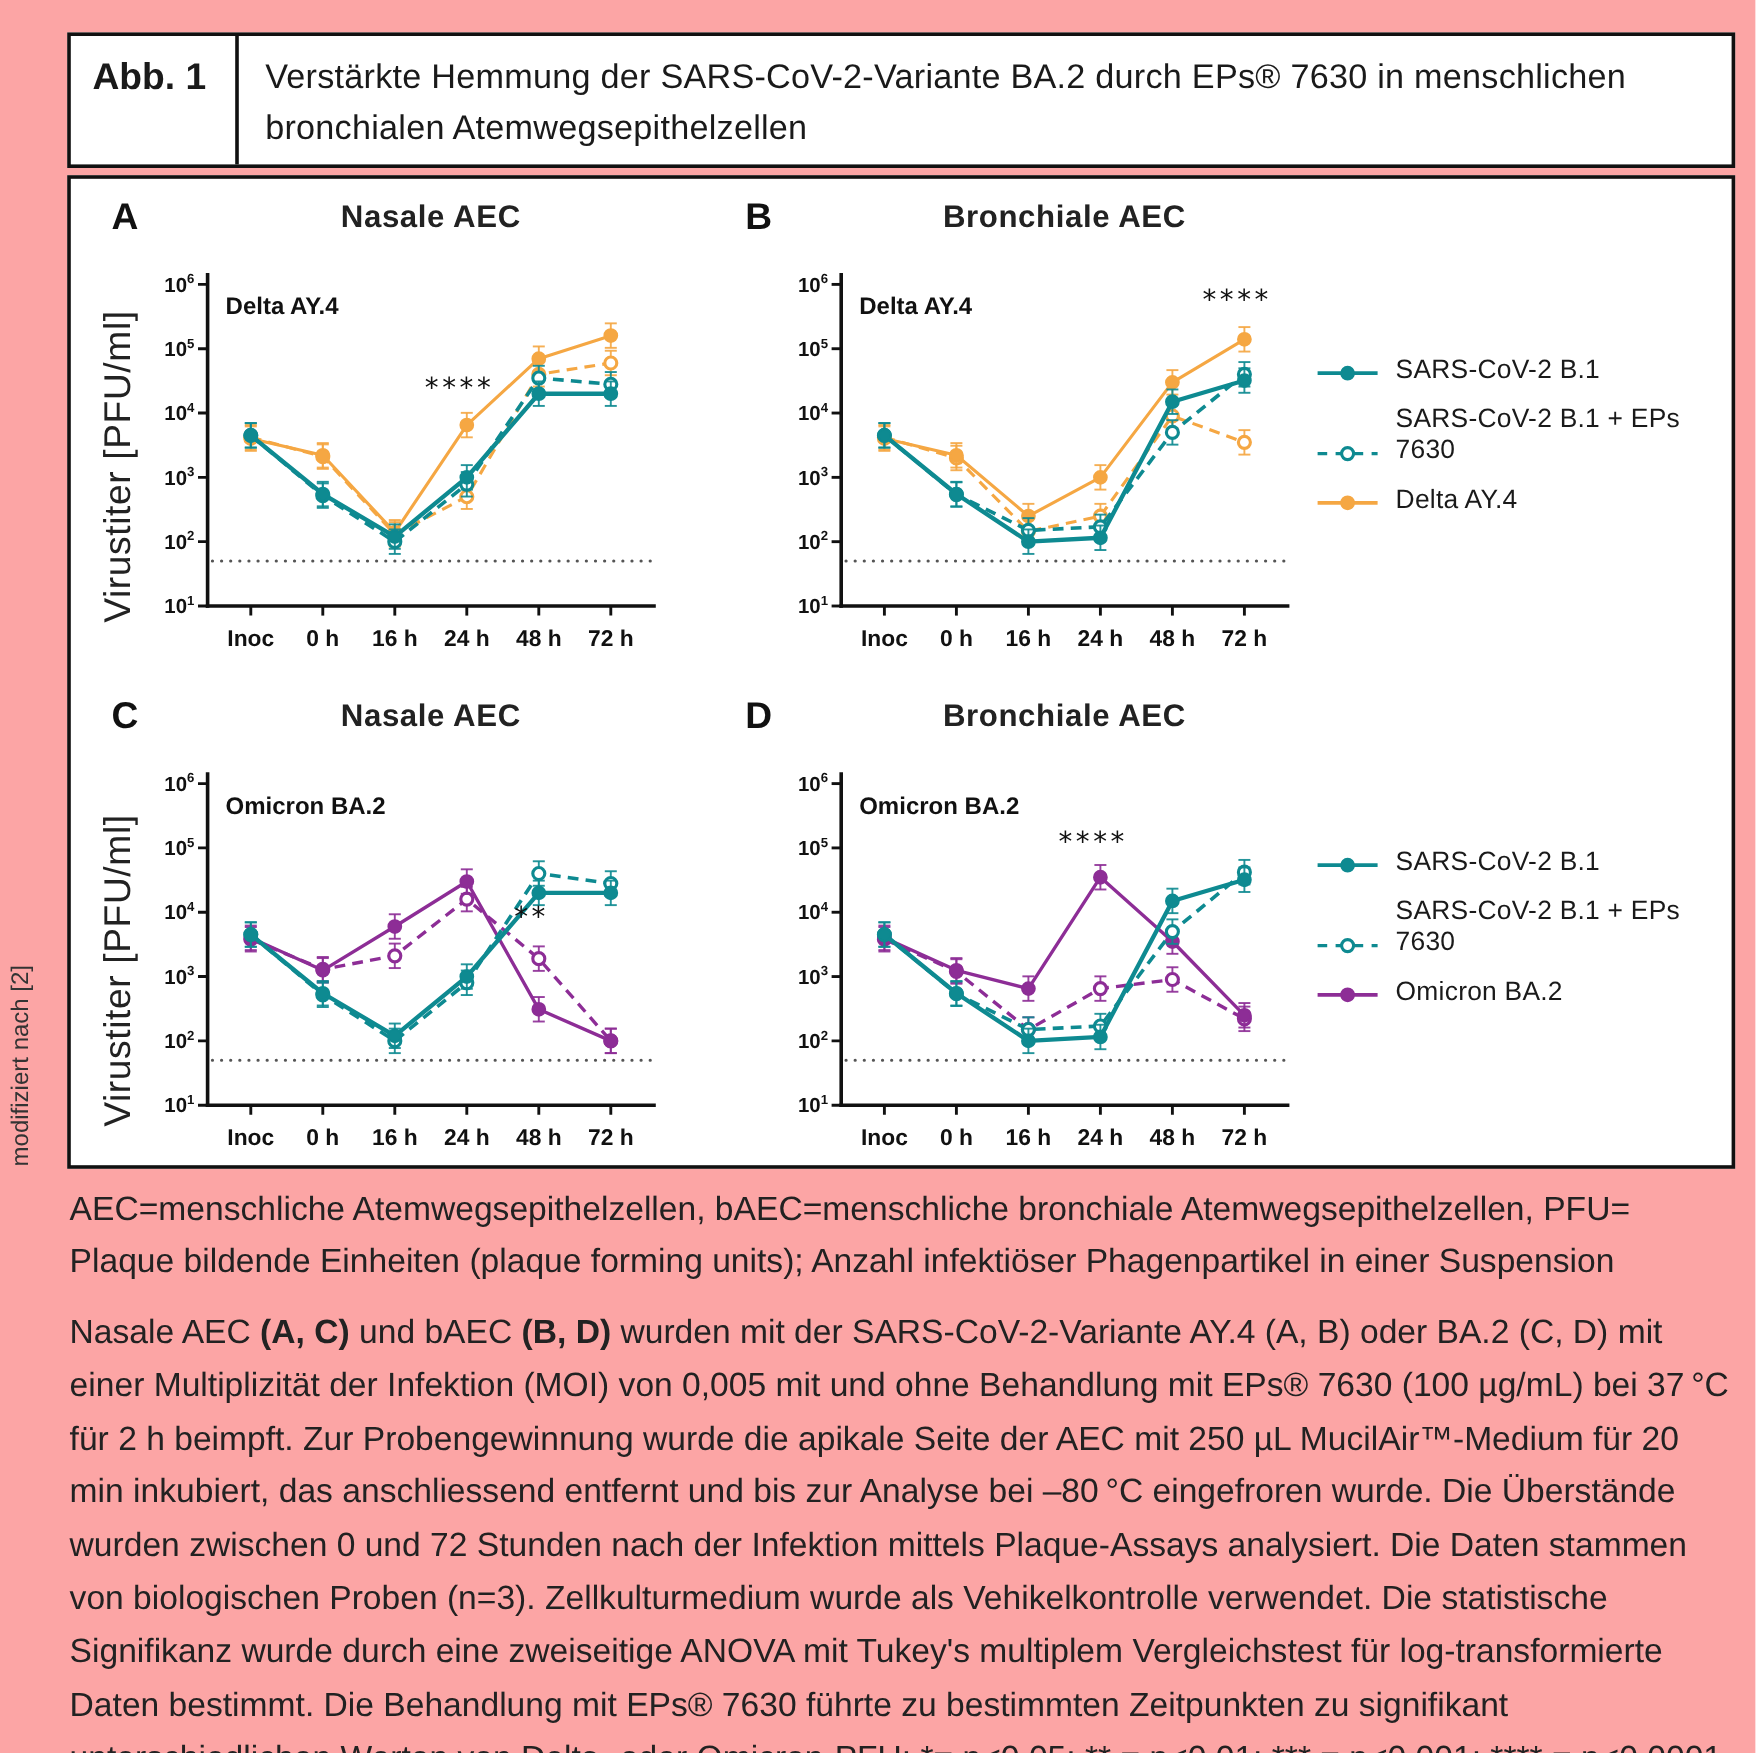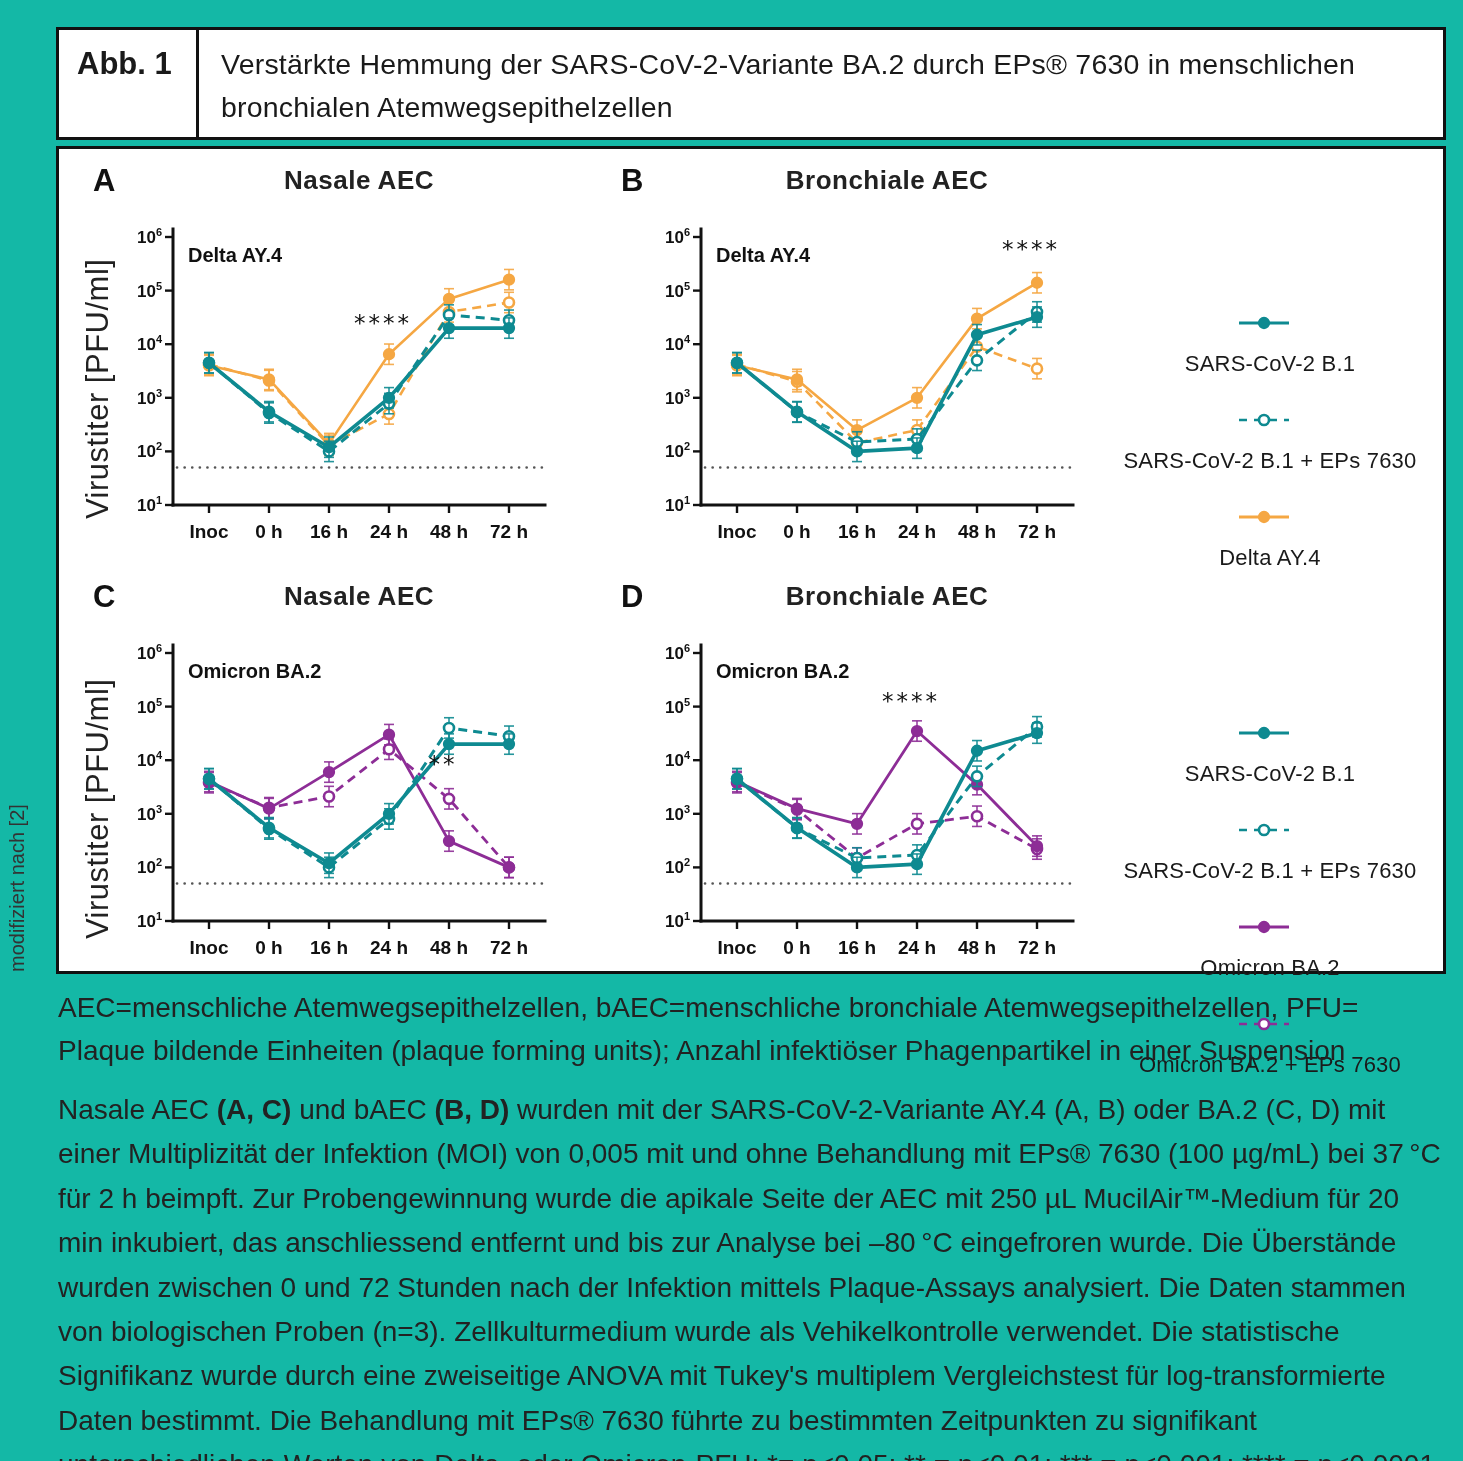--- a/index.html
+++ b/index.html
@@ -1,16 +1,16 @@
 <!DOCTYPE html>
 <html><head>
 <meta charset="utf-8">
 <style>
   html,body{margin:0;padding:0;background:#fff;}
-  .page{position:relative;width:1463px;height:1461px;background:#14b8a6;
+  .page{position:relative;width:1463px;height:1461px;background:#fca5a5;
         font-family:"Liberation Sans",sans-serif;color:#1a1a1a;overflow:hidden;}
 
   
   .title-box{position:absolute;left:56px;top:27px;width:1390px;height:113px;
              border:3px solid #111;box-sizing:border-box;display:flex;background:#fff;}
   .abb-cell{width:140px;border-right:3px solid #111;box-sizing:border-box;
             font-weight:bold;font-size:31px;padding:16px 0 0 18px;}
   .title-cell{flex:1;font-size:28.5px;line-height:1.5;padding:13px 24px 16px 22px;letter-spacing:.2px;}
 
   
@@ -18,21 +18,21 @@
               border:3px solid #111;box-sizing:border-box;background:#fff;}
   .panel{position:absolute;width:450px;}
   .panel-head{position:relative;height:42px;}
   .panel-letter{position:absolute;left:-14px;top:2px;font-size:31px;font-weight:bold;color:#111;}
   .panel-title{display:block;margin-left:66px;width:372px;text-align:center;
                font-size:26px;font-weight:bold;color:#222;letter-spacing:.5px;padding-top:4px;}
   .ylabel{position:absolute;width:46px;display:flex;align-items:center;justify-content:center;
           writing-mode:vertical-rl;transform:rotate(180deg);
           font-size:31px;color:#222;letter-spacing:.5px;}
   .legend{position:absolute;width:350px;}
-  .legend-item{display:flex;align-items:center;margin-bottom:15px;flex-direction:column;}
+  .legend-item{display:flex;align-items:flex-end;margin-bottom:15px;}
   .legend-item svg{flex:0 0 56px;margin-right:12px;}
   .legend-label{font-size:22px;color:#1a1a1a;letter-spacing:.2px;}
 
   .source-note{position:absolute;left:6px;top:752px;width:30px;height:220px;
                writing-mode:vertical-rl;transform:rotate(180deg);
                font-size:20px;color:#333;white-space:nowrap;}
 
   
   .caption-defs{position:absolute;left:58px;top:986px;width:1386px;
                 font-size:28px;line-height:1.55;color:#222;}
@@ -91,27 +91,20 @@
           </svg>
           <div class="legend-label">SARS-CoV-2 B.1 + EPs 7630</div>
         </div>
         <div class="legend-item">
           <svg width="56" height="20" viewBox="0 0 56 20">
             <line x1="3" y1="10" x2="53" y2="10" stroke="#8d2d96" stroke-width="3.2"></line>
             <circle cx="28" cy="10" r="5.4" fill="#8d2d96" stroke="#8d2d96" stroke-width="1.5"></circle>
           </svg>
           <div class="legend-label">Omicron BA.2</div>
         </div>
-        <div class="legend-item">
-          <svg width="56" height="20" viewBox="0 0 56 20">
-            <line x1="3" y1="10" x2="53" y2="10" stroke="#8d2d96" stroke-width="2.6" stroke-dasharray="8 7"></line>
-            <circle cx="28" cy="10" r="5" fill="#fff" stroke="#8d2d96" stroke-width="2.6"></circle>
-          </svg>
-          <div class="legend-label">Omicron BA.2 + EPs 7630</div>
-        </div>
       </div>
   <div class="panel" style="left:48px;top:12px;"><div class="panel-head">
           <div class="panel-letter">A</div>
           <div class="panel-title">Nasale AEC</div>
         </div><svg width="450" height="352" viewBox="0 0 450 352">
           <g stroke="#111111" stroke-width="3" stroke-linecap="square">
             <line x1="66" y1="26" x2="66" y2="302"></line>
             <line x1="66" y1="302" x2="438" y2="302"></line>
           </g>
           <g>

